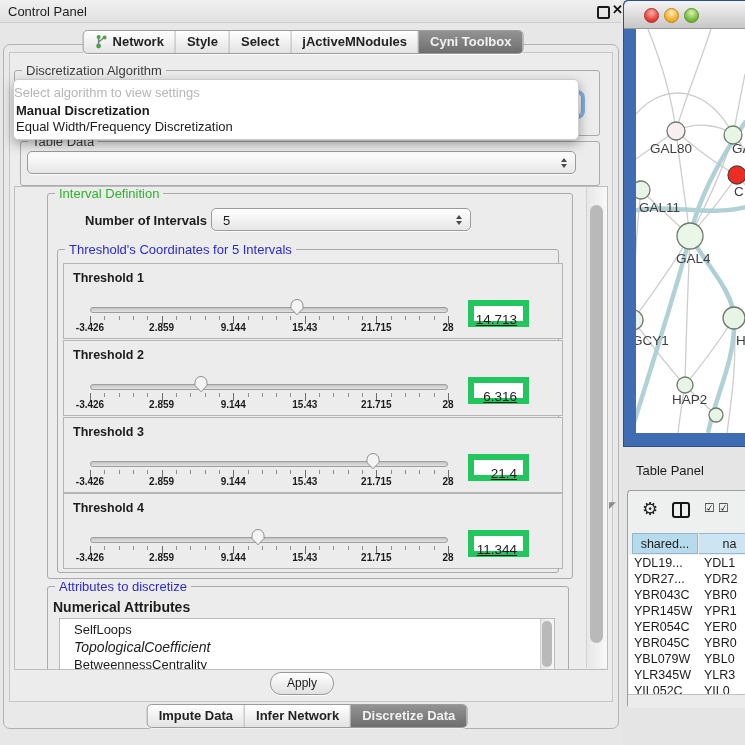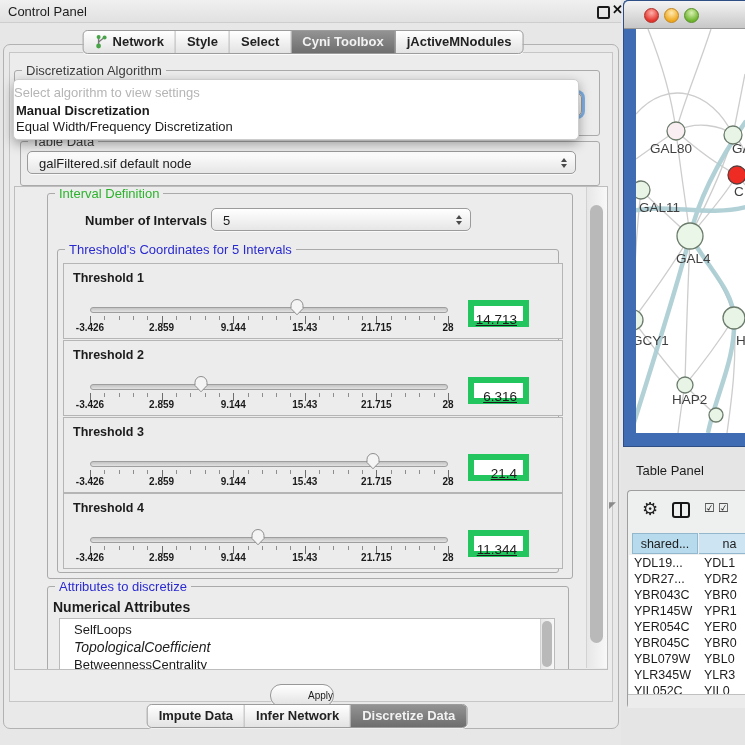--- a/index.html
+++ b/index.html
@@ -60,22 +60,22 @@
          background:repeating-linear-gradient(to right,#8d8d8d 0 1px,transparent 1px 14.32px);}
   .major{position:absolute;left:0;top:52px;width:359px;height:8px;
          background:repeating-linear-gradient(to right,#6d6d6d 0 1px,transparent 1px 71.6px);}
   .slabels span{position:absolute;top:58px;font-size:10px;font-weight:bold;color:#1a1a1a;
                 transform:translateX(-50%);white-space:nowrap;}
   .tval{position:absolute;left:404px;top:36px;width:61px;height:27px;background:#fff;
         border:6px solid #22c55e;font-size:13.5px;text-align:right;line-height:27px;
         padding-right:6px;box-sizing:border-box;text-decoration:underline;}
   
   #apply-btn{left:270px;top:672px;width:62px;height:21px;border-radius:11px;border:1px solid #989898;
-             background:linear-gradient(#ffffff,#e1e1e1);font-size:10px;text-align:right;
-             line-height:21px;box-shadow:0 1px 0 rgba(255,255,255,.8);z-index:5;margin-top:12px;}
+             background:linear-gradient(#ffffff,#e1e1e1);font-size:12px;text-align:center;
+             line-height:21px;box-shadow:0 1px 0 rgba(255,255,255,.8);z-index:5;}
   
   #mac-window{left:623px;top:0;width:122px;height:447px;background:#3f6cb2;
               border:1px solid #2d4f85;border-right:none;border-radius:5px 0 0 0;box-sizing:border-box;}
   #mac-titlebar{left:624px;top:1px;width:121px;height:27px;border-radius:5px 0 0 0;
                 background:linear-gradient(#f4f4f4,#c7c7c7);border-bottom:1px solid #969696;}
   .light{position:absolute;top:8px;width:13px;height:13px;border-radius:50%;}
   .lr{left:644px;background:radial-gradient(circle at 50% 30%,#ffb0aa,#e2362e 70%);border:1px solid #b02c25;}
   .ly{left:664px;background:radial-gradient(circle at 50% 30%,#ffeab2,#efa921 70%);border:1px solid #c2851b;}
   .lg{left:684px;background:radial-gradient(circle at 50% 30%,#d9f1b2,#6fb52f 70%);border:1px solid #578f25;}
   #net-canvas{left:636px;top:29px;width:109px;height:404px;background:#ffffff;overflow:hidden;}
@@ -122,25 +122,25 @@
       <circle cx="4" cy="12" r="2.4" fill="#47a447"></circle>
     </svg>
     <span>Network</span>
   </div>
   <div class="s">
       <span>Style</span>
     </div>
   <div class="s">
       <span>Select</span>
     </div>
+  <div class="s">
+      <span>jActiveMNodules</span>
+    </div>
   <div class="s sel">
       <span>Cyni Toolbox</span>
-    </div>
-  <div class="s">
-      <span>jActiveMNodules</span>
     </div>
 </div>
 
 <div class="group" style="left:14px;top:70px;width:584px;height:64px;">
   <span class="gtitle dark">Discretization Algorithm</span>
 </div>
 <div class="combo abs" id="alg-combo">
   <span class="arr">
       <i class="up"></i>
       <i class="dn"></i>
@@ -150,21 +150,20 @@
 <div class="abs" id="popup">
   <div class="hint">Select algorithm to view settings</div>
   <div class="o1">Manual Discretization</div>
   <div class="o2">Equal Width/Frequency Discretization</div>
 </div>
 
 <div class="group" style="left:20px;top:141px;width:578px;height:43px;">
   <span class="gtitle dark">Table Data</span>
 </div>
 <div class="combo abs" style="left:27px;top:151px;width:549px;">
-  <span>galFiltered.sif default node</span>
   <span class="arr">
       <i class="up"></i>
       <i class="dn"></i>
     </span>
 </div>
 
 <div class="abs" id="scroll-area">
 
   <div class="group" style="left:32px;top:6px;width:524px;height:384px;">
     <span class="gtitle green">Interval Definition</span>

